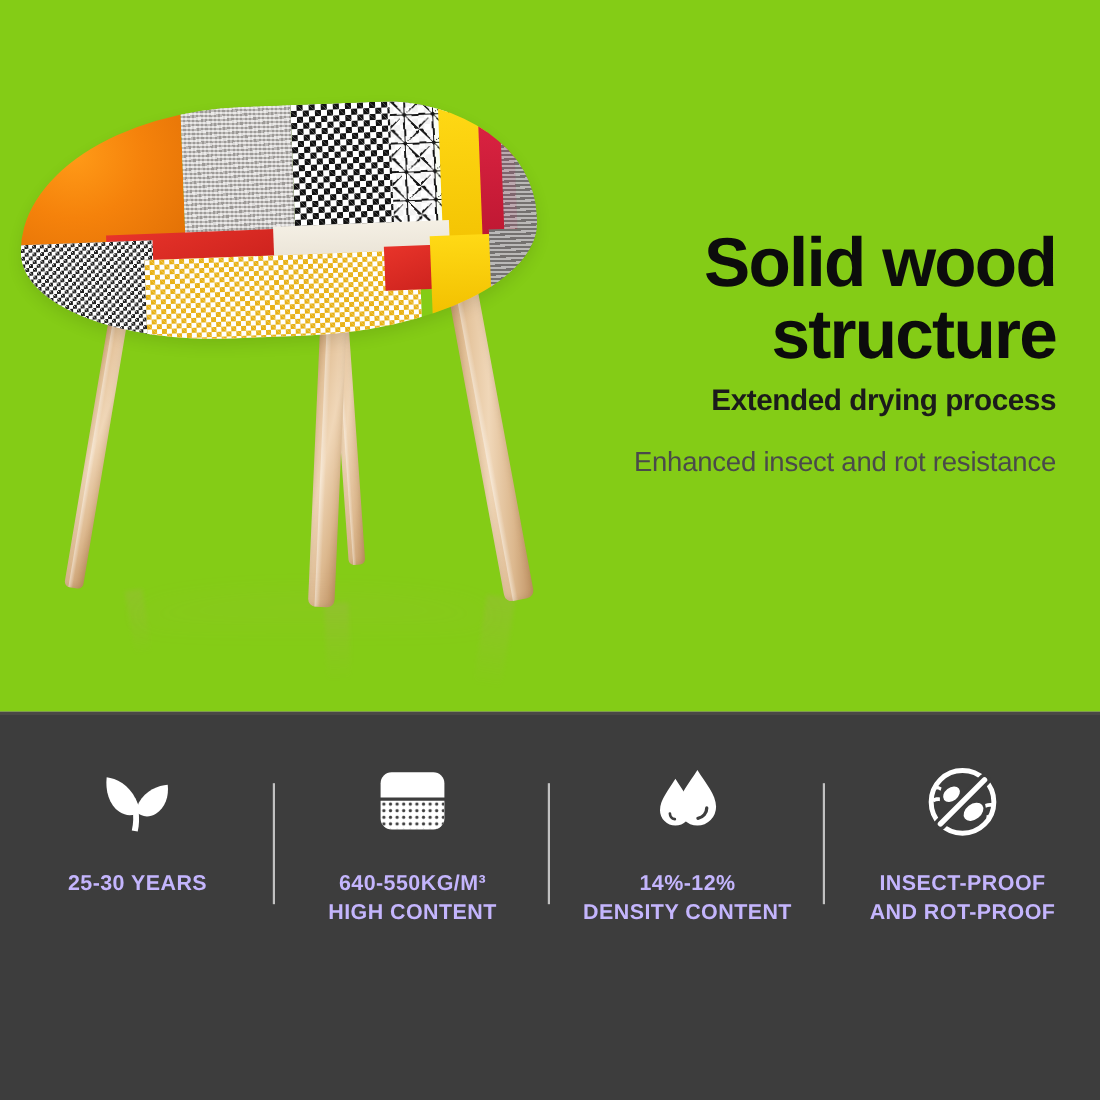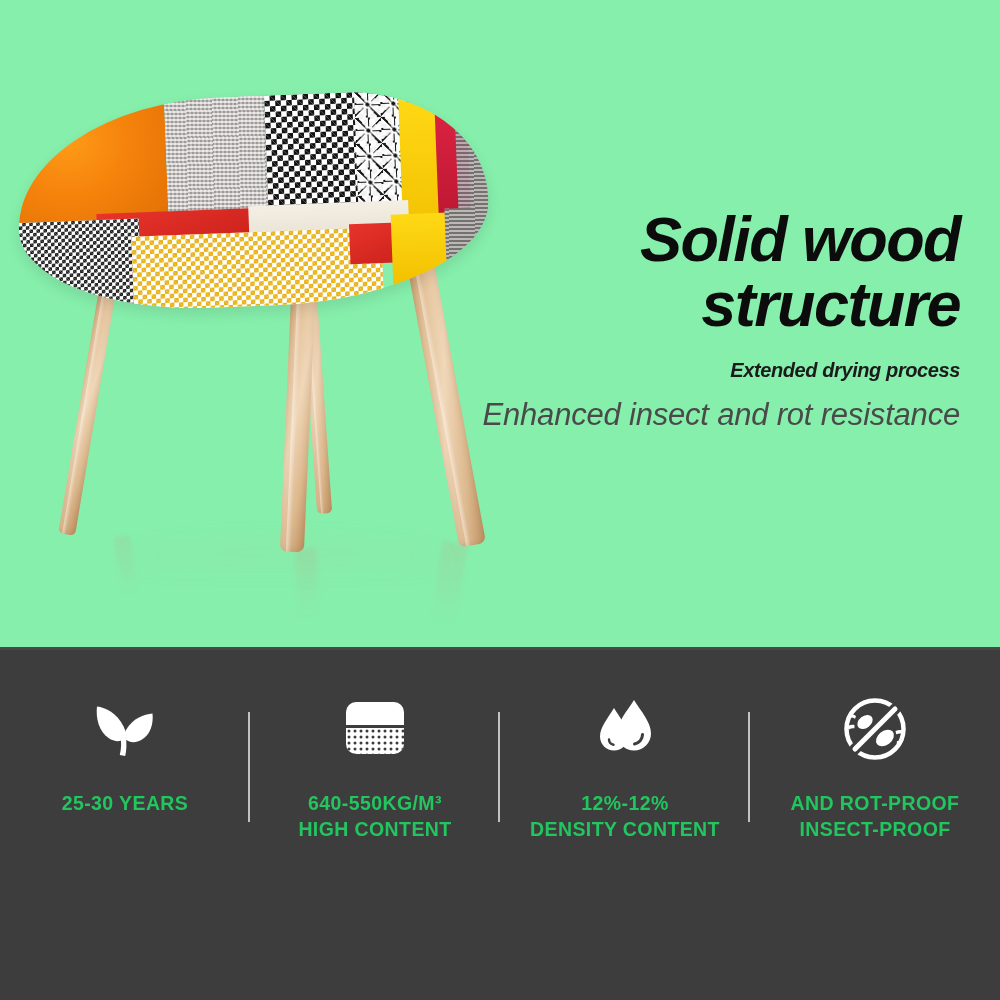--- a/index.html
+++ b/index.html
@@ -1,20 +1,20 @@
 <!DOCTYPE html>
 <html><head>
 <meta charset="utf-8">
 <style>
   html,body{margin:0;padding:0;background:#fff;}
   body{width:1000px;height:1000px;font-family:"Liberation Sans",sans-serif;overflow:hidden;}
   #stage{position:relative;width:1000px;height:1000px;background:#ffffff;overflow:hidden;}
 
   
-  .hero{position:absolute;left:0;top:0;width:1000px;height:647px;background:#86efac;overflow:hidden;font-style:italic;}
+  .hero{position:absolute;left:0;top:0;width:1000px;height:647px;background:#84cc16;overflow:hidden;}
 
   
   .photo{position:absolute;left:0;top:0;width:560px;height:647px;}
 
   .seat-wrap{position:absolute;left:18px;top:96px;width:470px;height:210px;}
   .seat{position:absolute;inset:0;
         border-radius:44% 30% 46% 40% / 60% 52% 46% 40%;
         overflow:hidden;
         transform:rotate(-2.2deg);
         box-shadow:0 6px 14px rgba(0,0,0,.10);}
@@ -78,30 +78,30 @@
   .leg{position:absolute;background:linear-gradient(100deg,#c79a6b 0%,#e3c29a 22%,#f0d7b8 48%,#dcb88e 76%,#bd8f60 100%);
        box-shadow:inset 0 0 6px rgba(120,85,45,.22);}
   .leg-hl{position:absolute;top:0;bottom:0;left:26%;width:20%;background:linear-gradient(90deg,rgba(255,255,255,.45),rgba(255,255,255,0));}
   .refl{position:absolute;opacity:.20;filter:blur(2px);
         background:linear-gradient(180deg,rgba(190,160,125,.85),rgba(255,255,255,0));}
 
   
   .copy{position:absolute;right:40px;top:210px;width:560px;text-align:right;}
   .h1{font-size:63px;line-height:.93;font-weight:700;color:#0c0c0c;letter-spacing:-1.6px;}
   .h1 .l2{display:block;margin-top:6px;}
-  .h2{margin-top:26px;font-size:20px;font-weight:700;color:#1b1b1b;letter-spacing:-.4px;}
-  .h3{margin-top:15px;font-size:31px;font-weight:400;color:#4a4a4a;letter-spacing:-.2px;}
+  .h2{margin-top:16px;font-size:27px;font-weight:700;color:#1b1b1b;letter-spacing:-.4px;}
+  .h3{margin-top:26px;font-size:25px;font-weight:400;color:#4a4a4a;letter-spacing:-.2px;}
 
   
   .bar{position:absolute;left:0;top:647px;width:1000px;height:353px;background:#3d3d3d;}
   .bar-top{position:absolute;left:0;top:0;width:1000px;height:3px;background:#55524f;opacity:.55;}
   .features{position:absolute;left:0;top:46px;width:1000px;height:200px;display:flex;}
   .feat{flex:1 1 0;position:relative;display:flex;flex-direction:column;align-items:center;}
   .ficon{height:72px;display:flex;align-items:center;justify-content:center;}
-  .flabel{margin-top:26px;text-align:center;color:#22c55e;font-size:19.5px;font-weight:700;line-height:1.32;letter-spacing:.4px;}
+  .flabel{margin-top:26px;text-align:center;color:#c4b5fd;font-size:19.5px;font-weight:700;line-height:1.32;letter-spacing:.4px;}
   .flabel .ln{display:block;white-space:nowrap;}
   .vdiv{position:absolute;right:0;top:19px;width:2px;height:110px;background:#d8d8d8;opacity:.85;}
   .feat:last-child .vdiv{display:none;}
 </style>
 </head>
 <body>
 
 <div id="stage">
 
   <div class="hero">
@@ -204,21 +204,21 @@
       <div class="feat">
         <div class="ficon">
           <svg width="70" height="66" viewBox="0 0 70 66" aria-hidden="true">
             <path fill="#ffffff" d="M24 12C18 22 10 31 10 40.5A14 14 0 0 0 38 40.5C38 31 30 22 24 12z"></path>
             <path fill="#ffffff" d="M44 4C37 15.5 27 26 27 37.5A17 17 0 0 0 61 37.5C61 26 51 15.5 44 4z"></path>
             <path fill="none" stroke="#3d3d3d" stroke-width="3" stroke-linecap="round" d="M52.5 38.5a9.5 9.5 0 0 1-8 9.4"></path>
             <path fill="none" stroke="#3d3d3d" stroke-width="2.4" stroke-linecap="round" d="M19 43.5a5.5 5.5 0 0 0 4.5 5.2"></path>
           </svg>
         </div>
         <div class="flabel">
-          <span class="ln">12%-12%</span>
+          <span class="ln">14%-12%</span>
           <span class="ln">DENSITY CONTENT</span>
         </div>
         <div class="vdiv"></div>
       </div>
 
       <div class="feat">
         <div class="ficon">
           <svg width="70" height="70" viewBox="0 0 70 70" aria-hidden="true">
             <defs>
               <clipPath id="ringClip">
@@ -232,22 +232,22 @@
               <path d="M14.5 31c-2.8-.4-5.3.1-7.4 1.4l1.9 3c1.6-1 3.4-1.4 5.4-1.1l.1-3.3z"></path>
               <ellipse cx="45" cy="44" rx="10" ry="7" transform="rotate(-38 45 44)"></ellipse>
               <path d="M55.5 37c2.6-1.2 5.2-1.4 7.6-.6l-1.4 3.3c-1.7-.5-3.6-.3-5.5.6l-.7-3.3z"></path>
               <path d="M57 47c2.8.1 5.2 1 7.1 2.6l-2.3 2.7c-1.5-1.2-3.2-1.9-5.2-2l.4-3.3z"></path>
             </g>
             <line x1="14.5" y1="55.5" x2="55.5" y2="14.5" stroke="#3d3d3d" stroke-width="11" stroke-linecap="round"></line>
             <line x1="15" y1="55" x2="55" y2="15" stroke="#ffffff" stroke-width="5" stroke-linecap="round"></line>
           </svg>
         </div>
         <div class="flabel">
+          <span class="ln">INSECT-PROOF</span>
           <span class="ln">AND ROT-PROOF</span>
-          <span class="ln">INSECT-PROOF</span>
         </div>
 
       </div>
 
     </div>
   </div>
 
 </div>
 
 </body></html>

